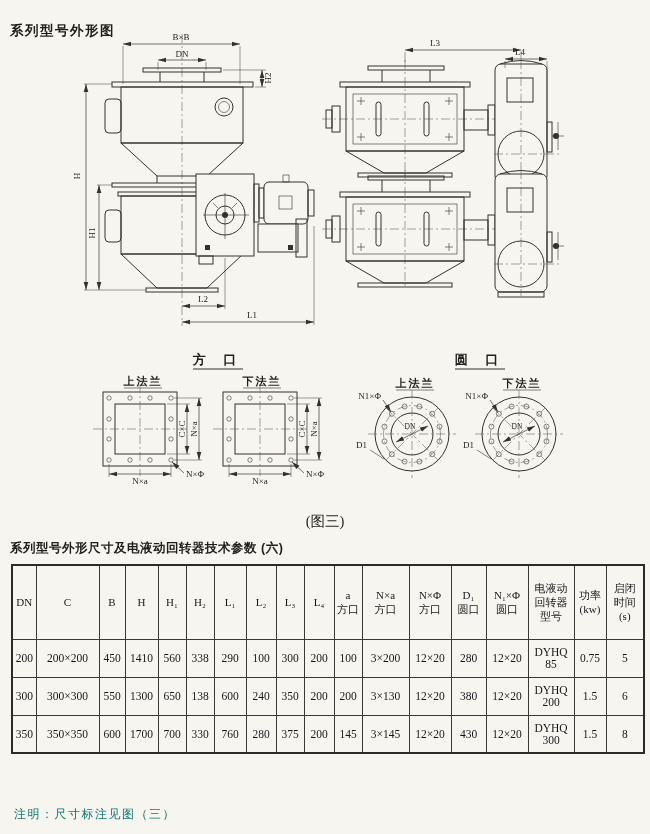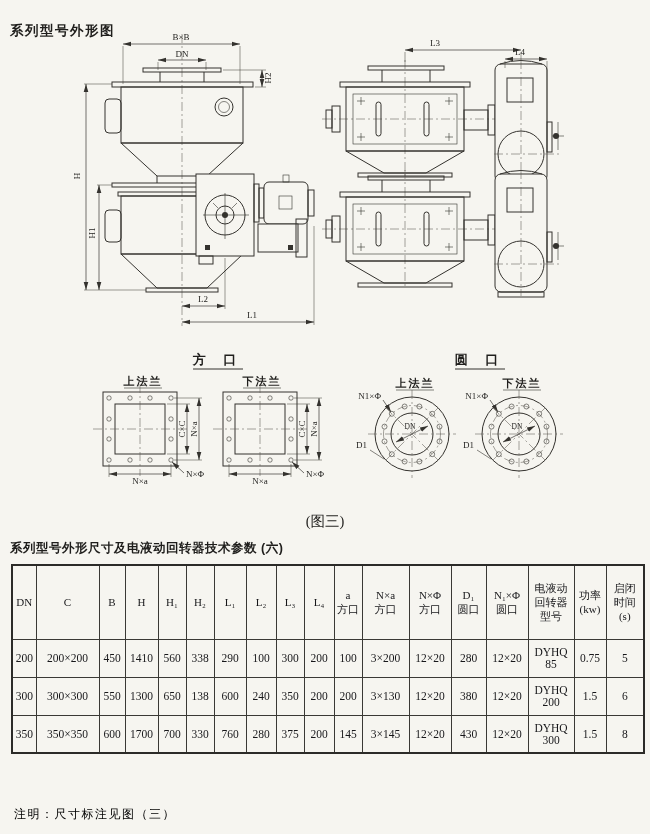--- a/index.html
+++ b/index.html
@@ -11,21 +11,21 @@
   .caption{position:absolute;top:512px;left:0;width:100%;text-align:center;
            font-family:Liberation Serif, serif;font-size:14.5px}
   .table-title{position:absolute;top:540px;left:10px;font-size:12.5px;font-weight:bold;letter-spacing:.5px}
   .spec-table{position:absolute;top:564px;left:11px;width:632px;border-collapse:collapse;table-layout:fixed;
               border:2px solid #2c2b28;font-family:"Liberation Serif",serif}
   .spec-table th,.spec-table td{border:1px solid #3a3935;text-align:center;vertical-align:middle;
               white-space:pre-line;padding:0;font-weight:normal;color:#17171a}
   .spec-table th{height:74px;font-size:11px;line-height:1.3}
   .spec-table td{height:38px;font-size:11.5px}
   .note{position:absolute;top:806px;left:14px;font-size:12px;letter-spacing:1.5px;
-        font-family:"Liberation Serif",serif;color:#000000}
+        font-family:"Liberation Serif",serif;color:#0f766e}
   
   .ln{fill:none;stroke:#34322e;stroke-width:1}
   .bg{fill:#f6f5f0}
   .thin{fill:none;stroke:#34322e;stroke-width:.6}
   .cl{fill:none;stroke:#5b5850;stroke-width:.55;stroke-dasharray:9 3 2 3}
   .dim{fill:none;stroke:#3a3833;stroke-width:.7}
   .ext{fill:none;stroke:#3a3833;stroke-width:.5}
   svg text{fill:#201f1d}
   .dt{font:9px "Liberation Serif",serif}
   .sm{font:7.5px "Liberation Serif",serif}

